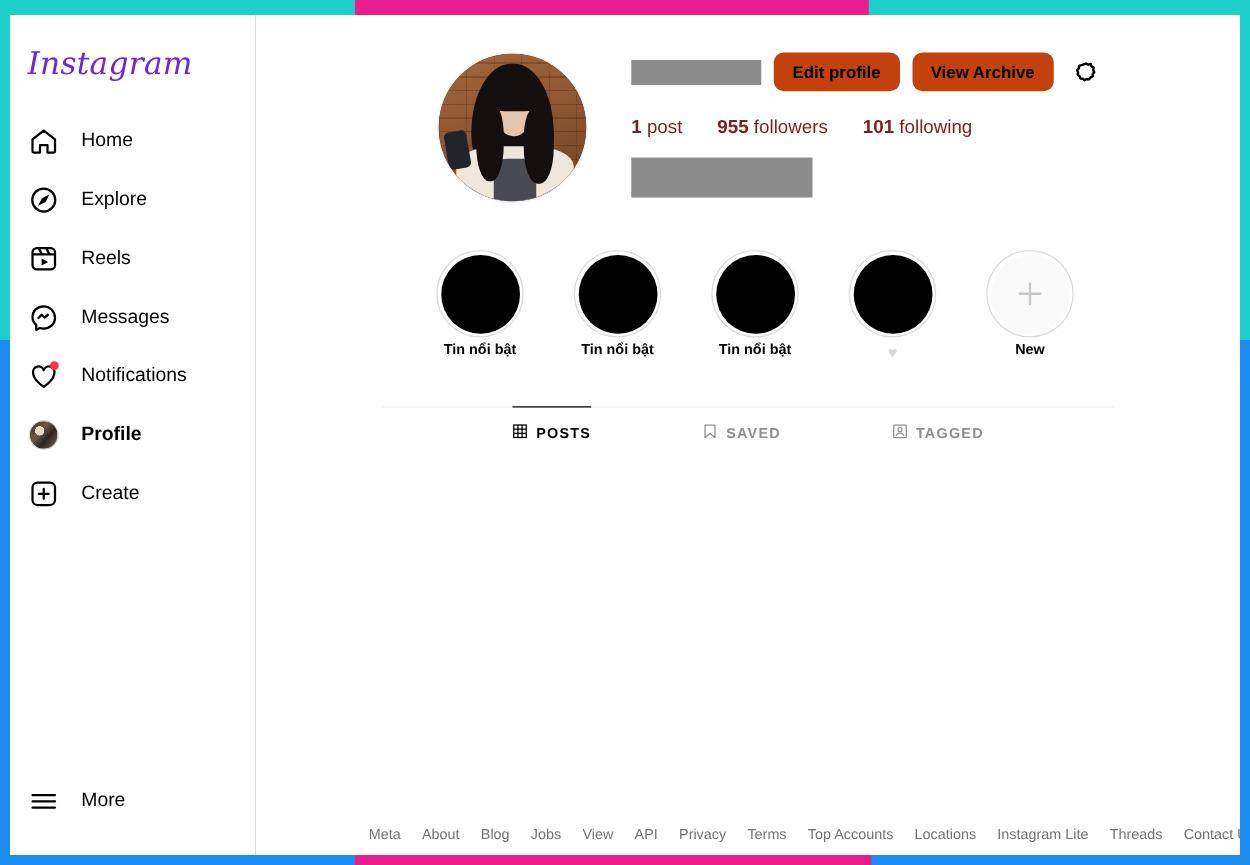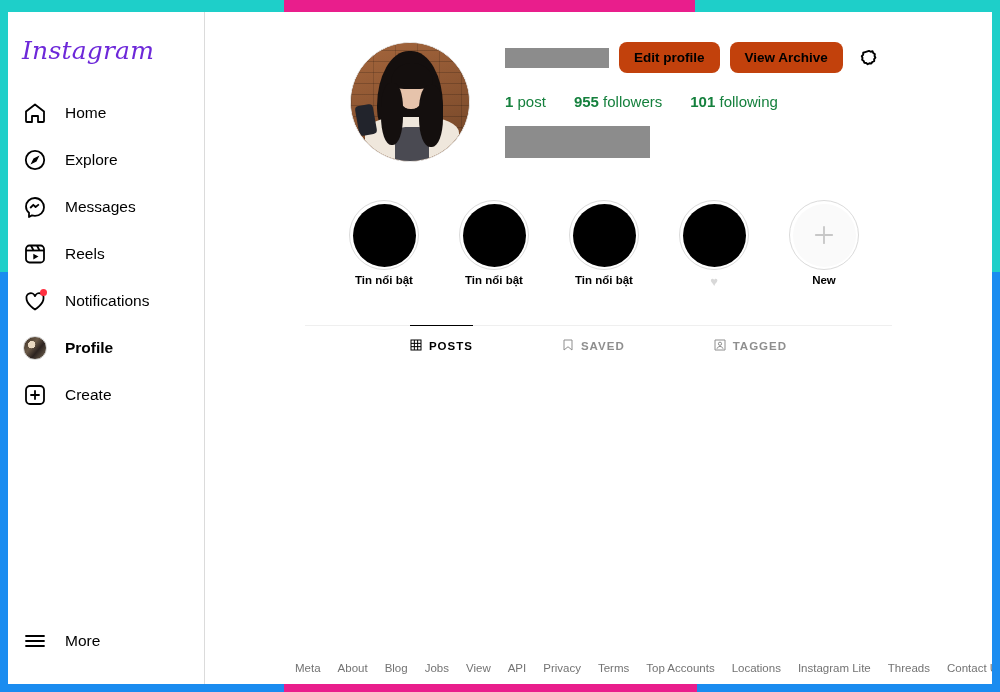--- a/index.html
+++ b/index.html
@@ -116,21 +116,21 @@
   .row-1 { display:flex; align-items:center; gap:10px; margin-bottom:20px; }
   .redact-name { width:104px; height:20px; background:#8c8c8c; }
   .btn {
     background:#c2410c; border:none; border-radius:8px;
     font-family:"Liberation Sans", sans-serif;
     font-size:13.5px; font-weight:bold; color:#000;
     padding:8px 15px; cursor:pointer; white-space:nowrap;
   }
   .gear { width:24px; height:24px; cursor:pointer; display:flex; align-items:center; justify-content:center; margin-left:4px; }
 
-  .row-2 { display:flex; gap:28px; margin-bottom:16px; font-size:15px; color:#15803d; }
+  .row-2 { display:flex; gap:28px; margin-bottom:16px; font-size:15px; color:#7f1d1d; }
   .stat b { font-weight:bold; }
 
   .redact-bio { width:145px; height:32px; background:#8c8c8c; }
 
   
   .highlights {
     display:flex; gap:32px;
     padding:38px 0 0 140px;
   }
   .hl { width:78px; display:flex; flex-direction:column; align-items:center; cursor:pointer; }
@@ -211,38 +211,38 @@
             <circle cx="12" cy="12" r="9.2"></circle>
             <polygon points="16.5,7.5 10.5,10.5 7.5,16.5 13.5,13.5" fill="#000" stroke="none"></polygon>
           </svg>
         </span>
         <span class="lbl">Explore</span>
       </div>
 
       <div class="nav-item">
         <span class="ico">
           <svg width="24" height="24" viewBox="0 0 24 24" fill="none" stroke="#000" stroke-width="1.8" stroke-linejoin="round">
-            <path d="M12 3C6.9 3 3 6.8 3 11.5c0 2.5 1.1 4.7 3 6.2V22l2.9-1.6c1 .3 2 .4 3.1.4 5.1 0 9-3.8 9-8.5S17.1 3 12 3z"></path>
-            <polyline points="7.2,13 10.3,9.8 12.6,12 15.9,9.4" stroke-width="1.8"></polyline>
-          </svg>
-        </span>
-        <span class="lbl">Messages</span>
-      </div>
-
-      <div class="nav-item">
-        <span class="ico">
-          <svg width="24" height="24" viewBox="0 0 24 24" fill="none" stroke="#000" stroke-width="1.8" stroke-linejoin="round">
             <rect x="3" y="3.5" width="18" height="17" rx="3.5"></rect>
             <line x1="3" y1="8.5" x2="21" y2="8.5"></line>
             <line x1="8" y1="3.5" x2="10.5" y2="8.5"></line>
             <line x1="14" y1="3.5" x2="16.5" y2="8.5"></line>
             <polygon points="10.3,11.8 15.5,14.6 10.3,17.4" fill="#000" stroke="none"></polygon>
           </svg>
         </span>
         <span class="lbl">Reels</span>
+      </div>
+
+      <div class="nav-item">
+        <span class="ico">
+          <svg width="24" height="24" viewBox="0 0 24 24" fill="none" stroke="#000" stroke-width="1.8" stroke-linejoin="round">
+            <path d="M12 3C6.9 3 3 6.8 3 11.5c0 2.5 1.1 4.7 3 6.2V22l2.9-1.6c1 .3 2 .4 3.1.4 5.1 0 9-3.8 9-8.5S17.1 3 12 3z"></path>
+            <polyline points="7.2,13 10.3,9.8 12.6,12 15.9,9.4" stroke-width="1.8"></polyline>
+          </svg>
+        </span>
+        <span class="lbl">Messages</span>
       </div>
 
       <div class="nav-item">
         <span class="ico">
           <svg width="24" height="24" viewBox="0 0 24 24" fill="none" stroke="#000" stroke-width="1.8" stroke-linejoin="round">
             <path d="M12 20.5S3.5 15 3.5 9.4A4.4 4.4 0 0 1 12 7.2a4.4 4.4 0 0 1 8.5 2.2C20.5 15 12 20.5 12 20.5z"></path>
           </svg>
           <span class="notif-dot"></span>
         </span>
         <span class="lbl">Notifications</span>

